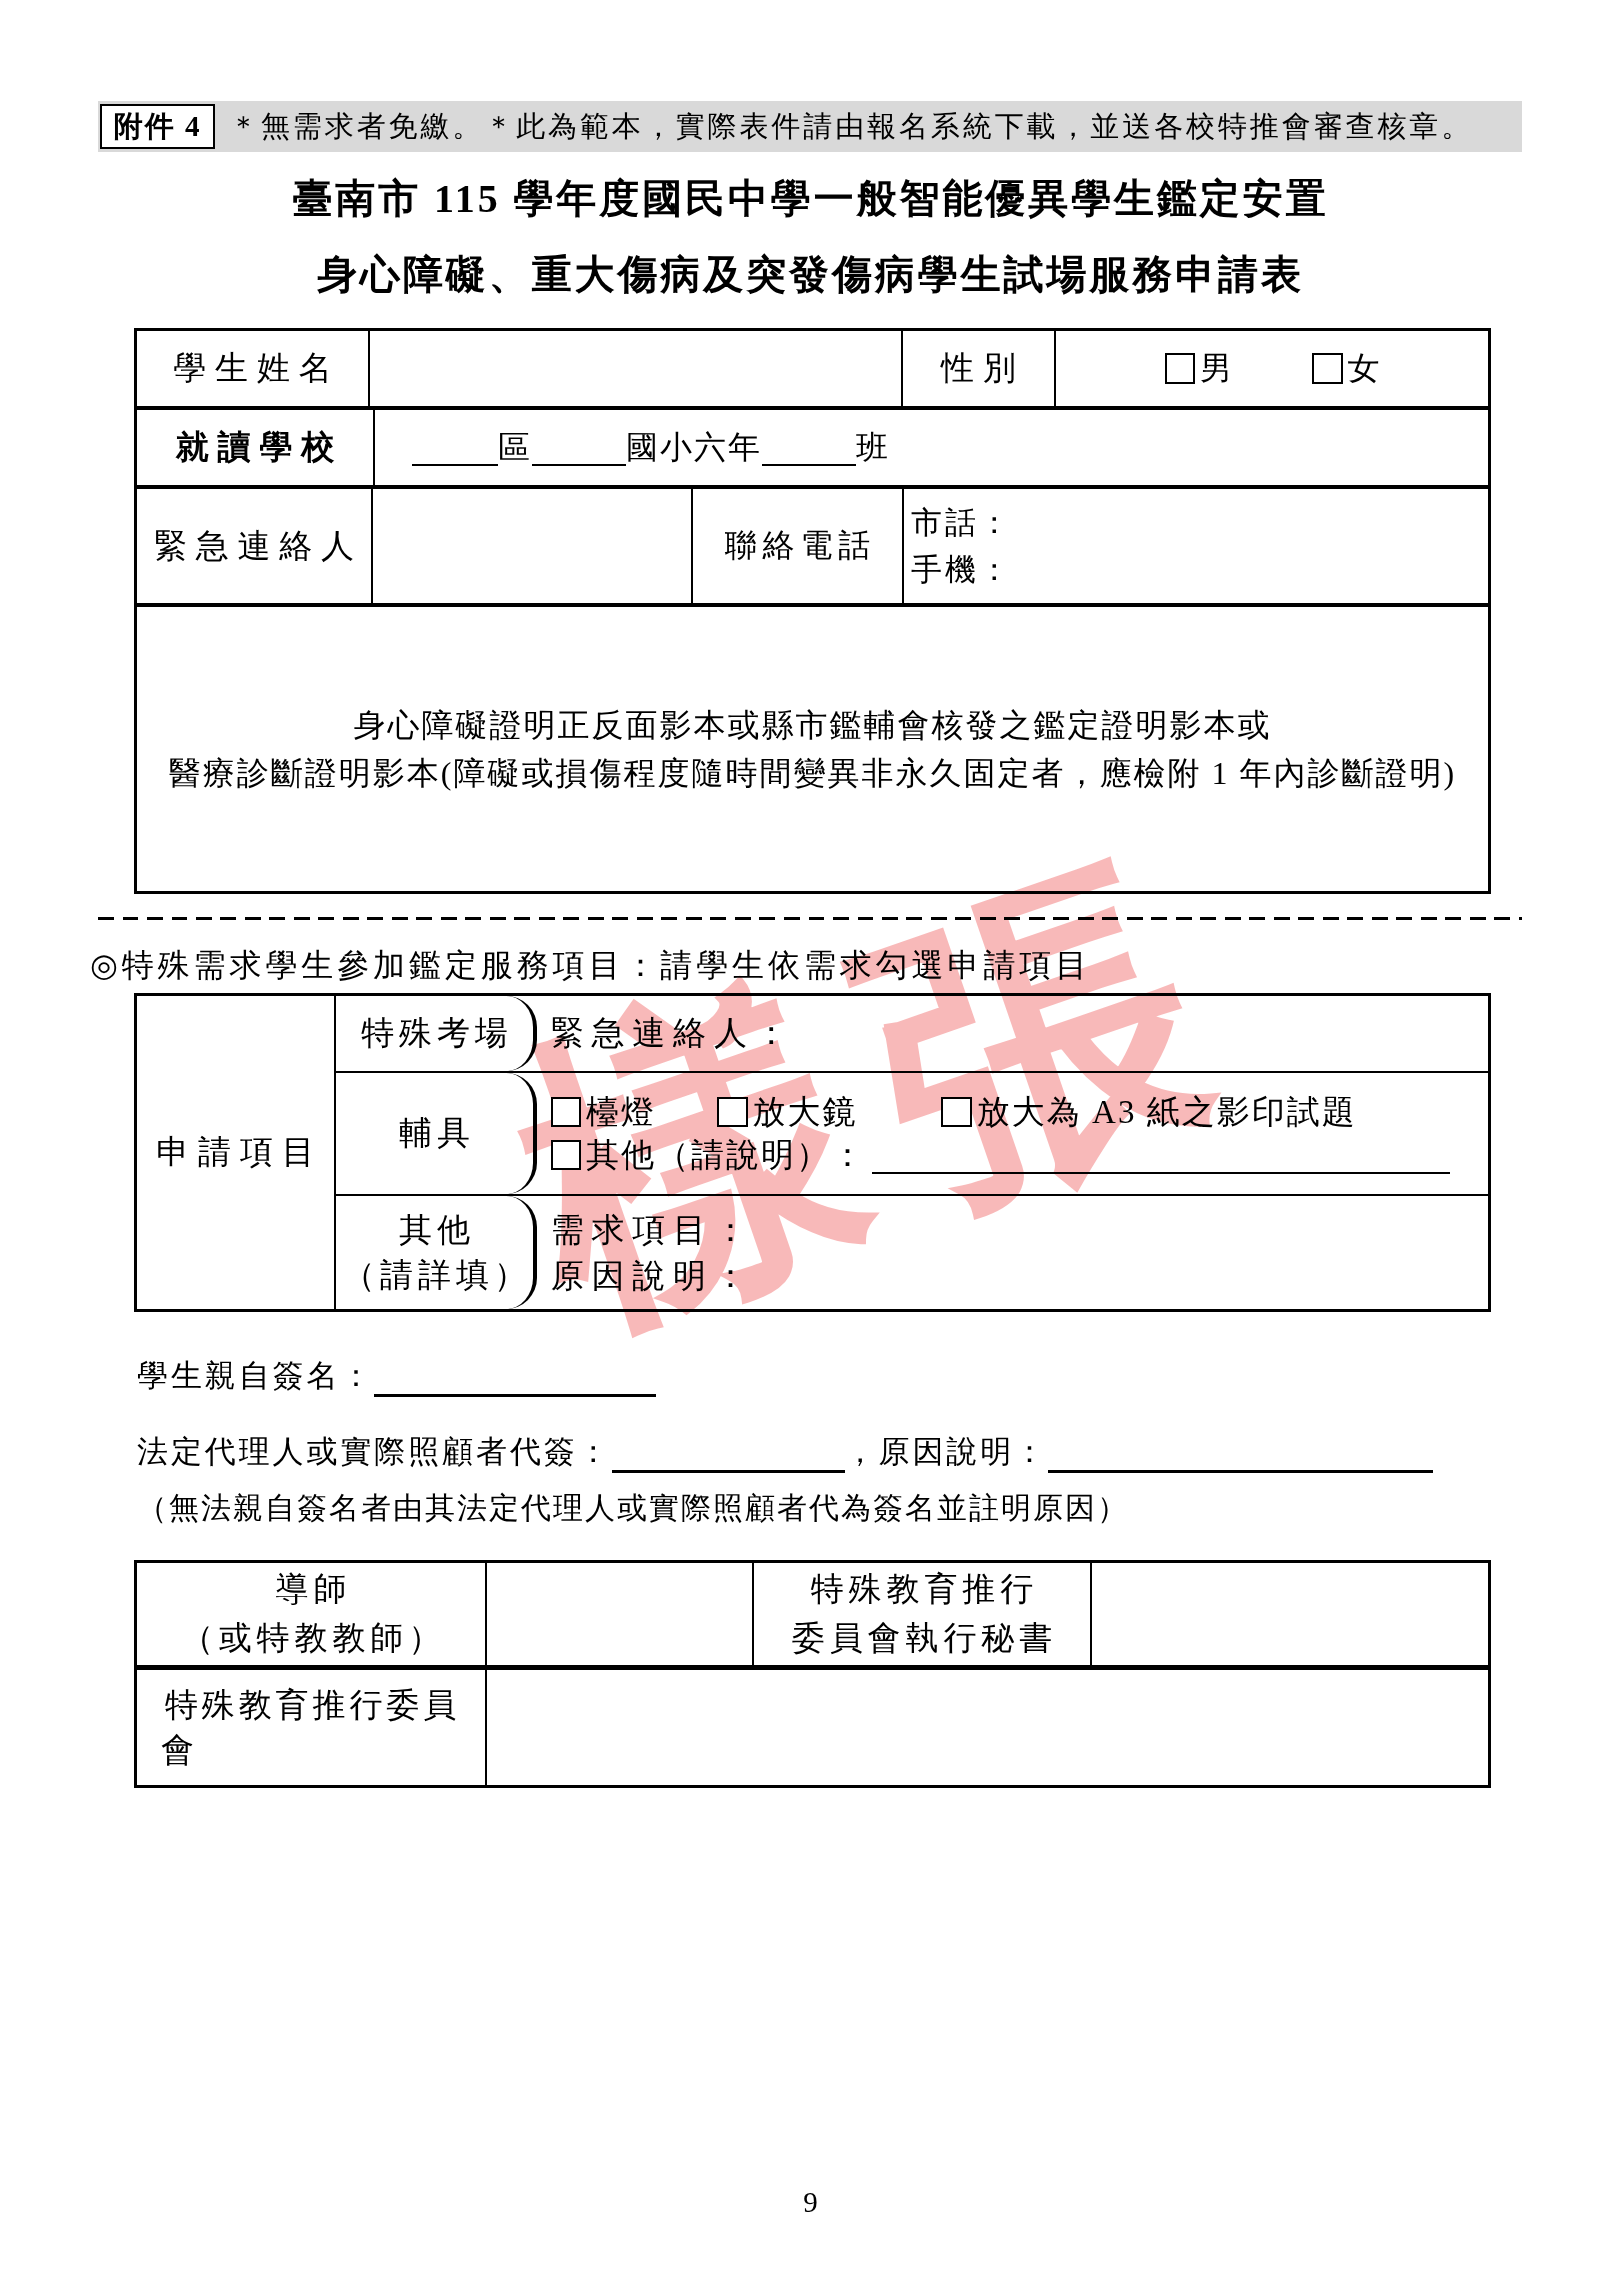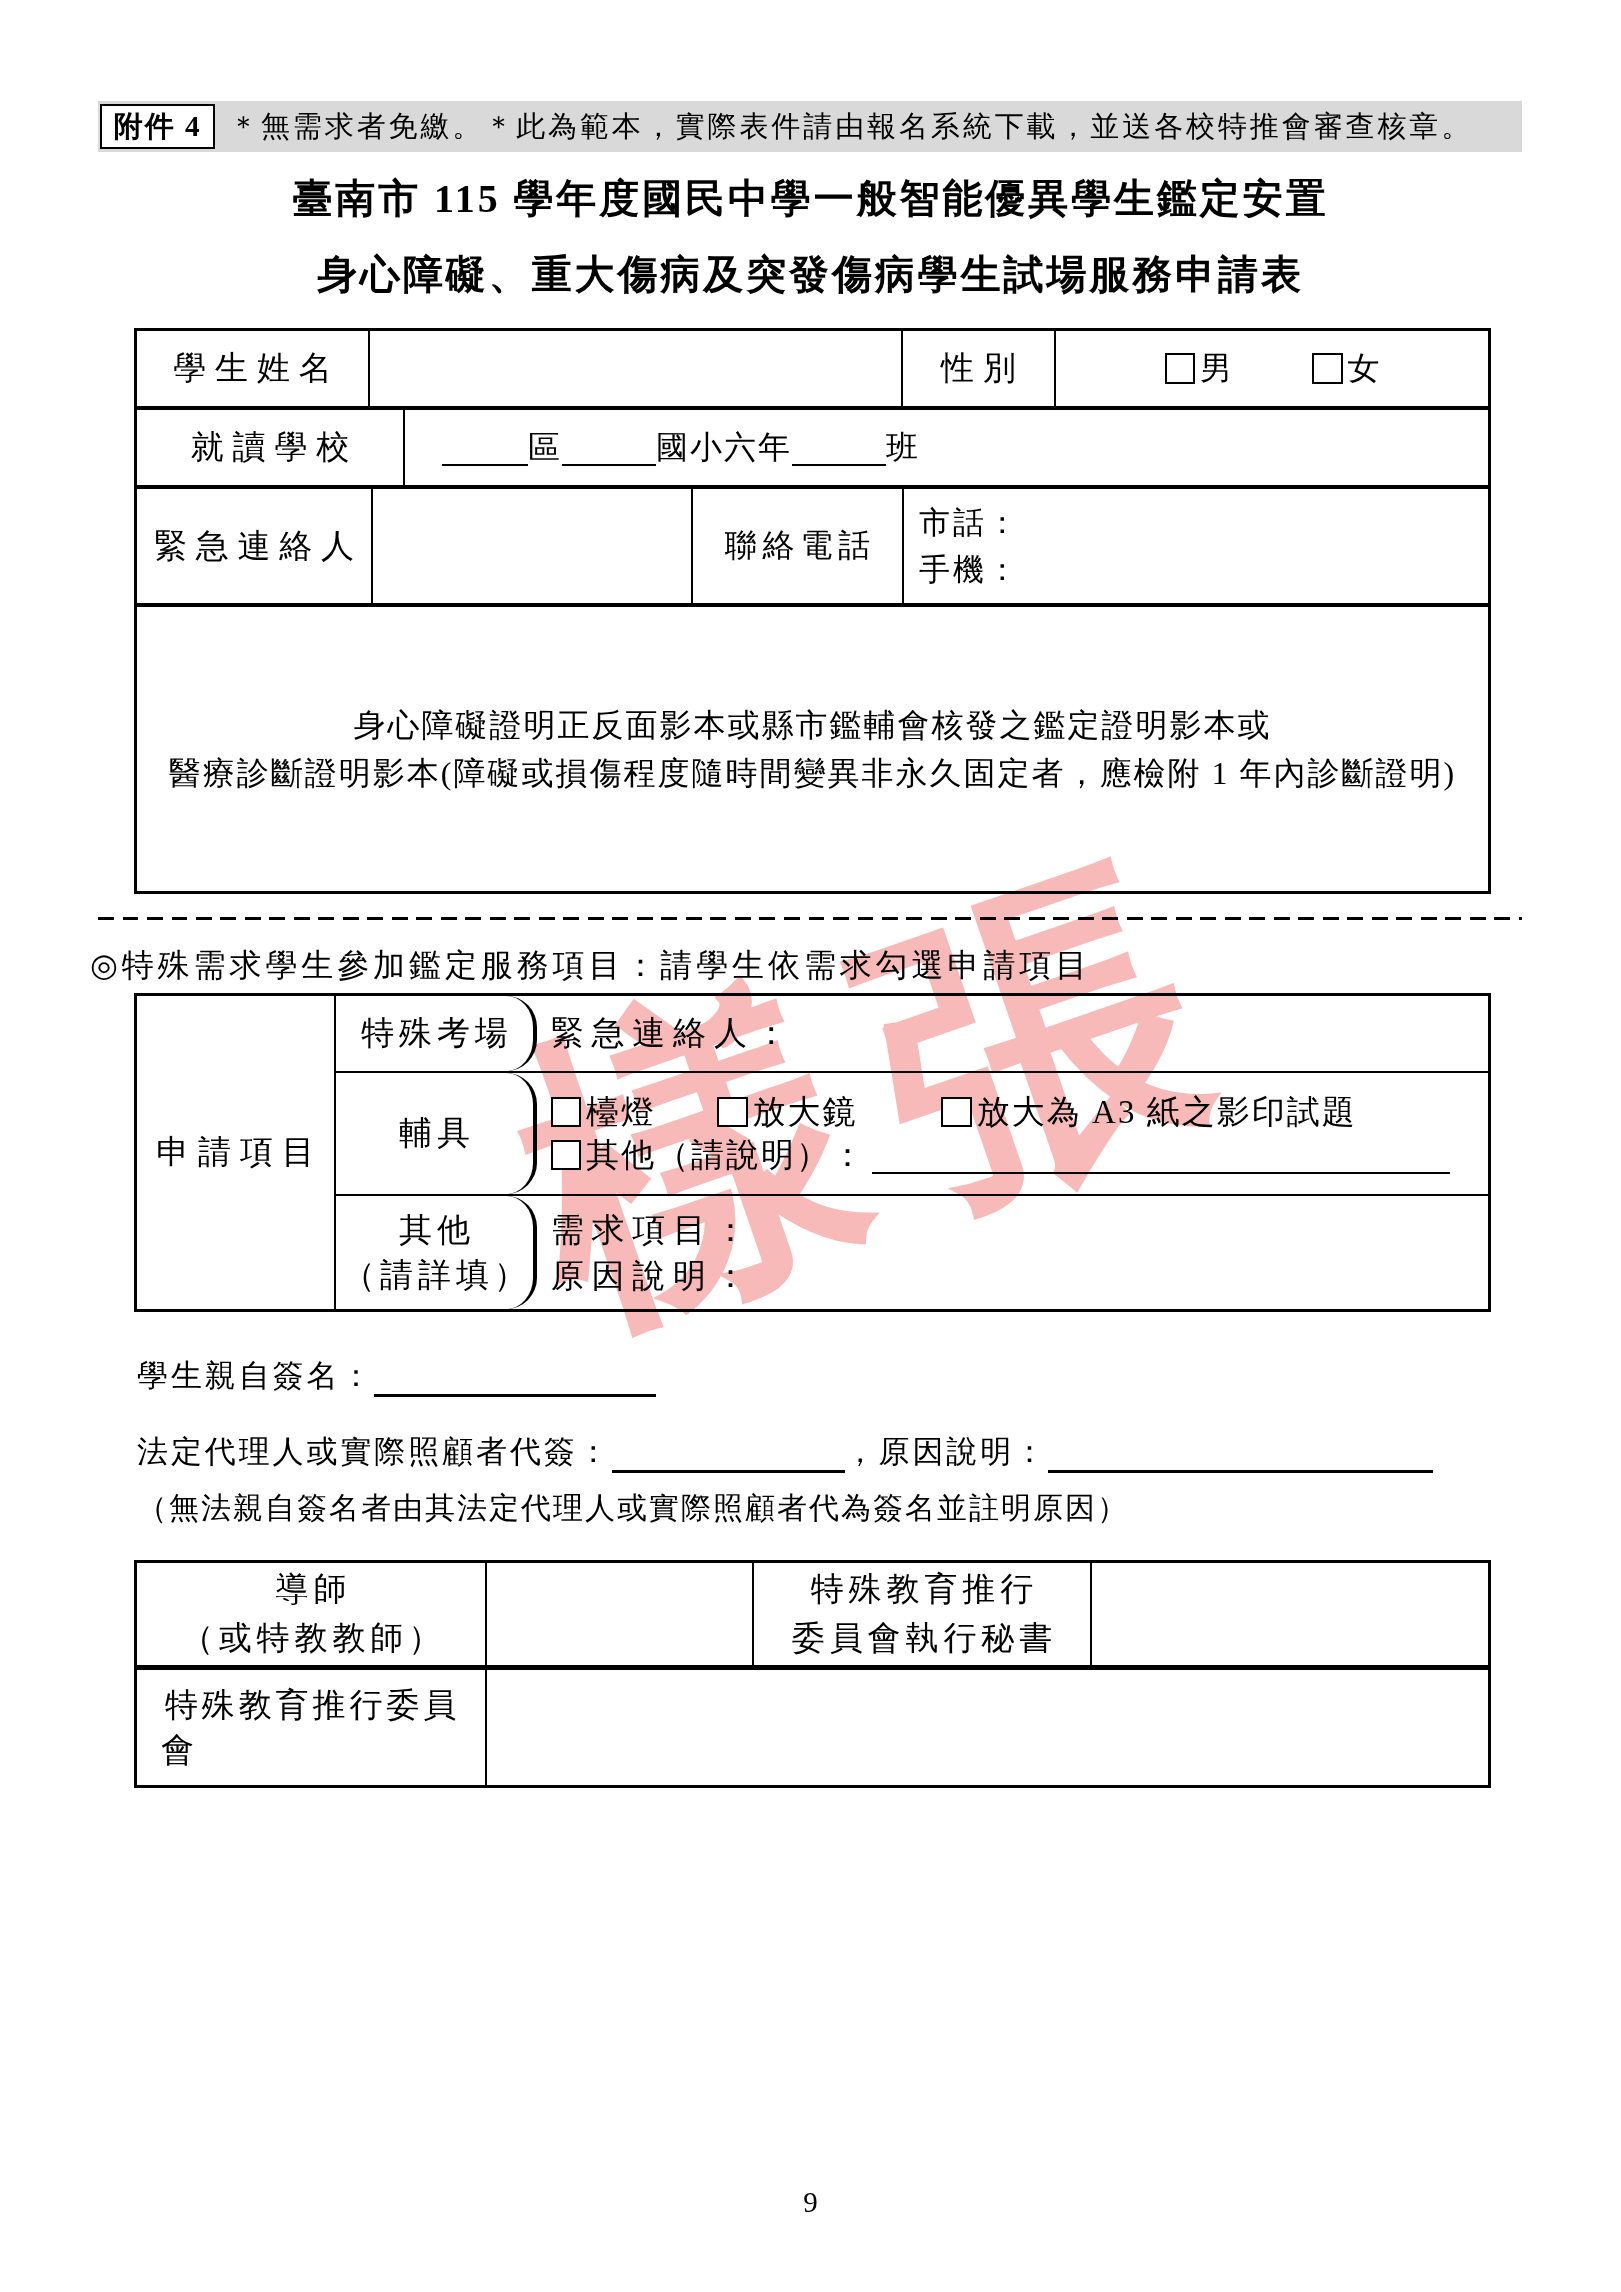--- a/index.html
+++ b/index.html
@@ -33,21 +33,21 @@
   
   #table1{left:134px;top:328px;width:1357px;height:566px;display:flex;flex-direction:column;}
   #table1 .r1{height:79px;} #table1 .r2{height:79px;} #table1 .r3{height:118px;}
   .gender{gap:80px;font-size:32px;}
   .opt{display:flex;align-items:center;}
   .cb{display:inline-block;width:26.5px;height:26.5px;border:2px solid #000;background:#fff;
       margin-right:4.9px;flex:0 0 auto;}
   .blank{display:inline-block;border-bottom:2px solid #000;height:35px;}
   .schoolline{justify-content:flex-start;padding-left:37px;font-size:32px;letter-spacing:2px;}
   .phonecell{flex-direction:column;align-items:flex-start;justify-content:center;
-      padding-left:15px;font-size:31px;line-height:47px;letter-spacing:2.9px;}
+      padding-left:7px;font-size:31px;line-height:47px;letter-spacing:2.9px;}
   .bignote{flex-direction:column;justify-content:center;align-items:center;
       font-size:32px;line-height:48px;letter-spacing:2px;}
   
   .dashline{left:98px;top:917px;width:1424px;height:2.9px;
      background:repeating-linear-gradient(90deg,#000 0 15.7px,transparent 15.7px 24.5px);}
   .secthead{left:90px;top:944px;font-size:32px;letter-spacing:3.9px;white-space:nowrap;}
   
   #table2{left:134px;top:993px;width:1357px;height:319px;display:flex;}
   #table2 .leftcol{width:197px;border-right:2px solid #000;display:flex;
       align-items:center;justify-content:center;}
@@ -102,21 +102,21 @@
           <span class="cb"></span>
           <span>男</span>
         </span>
         <span class="opt">
           <span class="cb"></span>
           <span>女</span>
         </span>
       </div>
     </div>
     <div class="tr r2">
-      <div class="td lbl" style="width:268px;">就讀學校</div>
+      <div class="td lbl" style="width:238px;font-weight:bold;">就讀學校</div>
       <div class="td last schoolline" style="flex:1;">
         <span class="blank" style="width:86px;"></span>
           <span>區</span>
           <span class="blank" style="width:94px;"></span>
           <span>國小六年</span>
           <span class="blank" style="width:94px;"></span>
           <span>班</span>
       </div>
     </div>
     <div class="tr r3">

